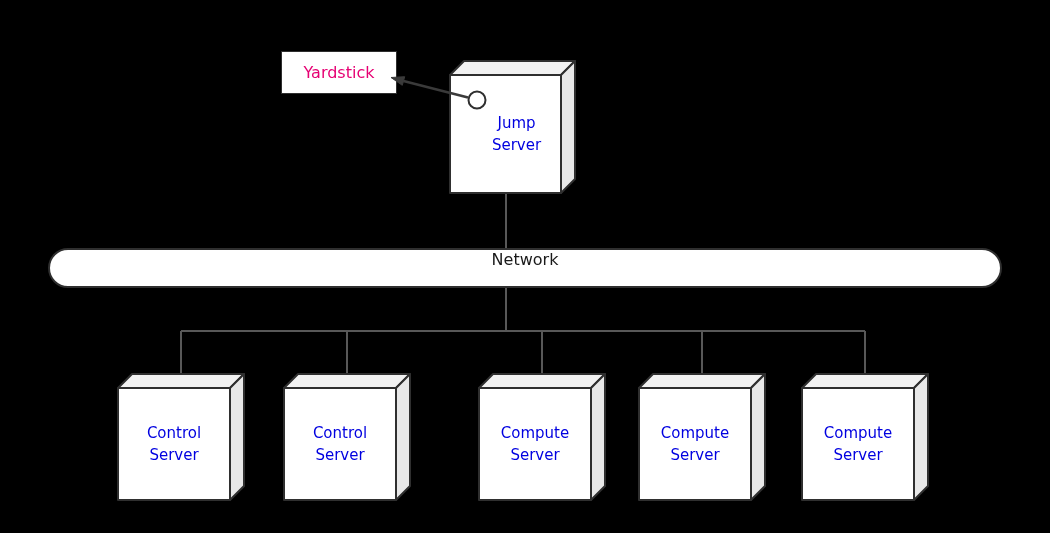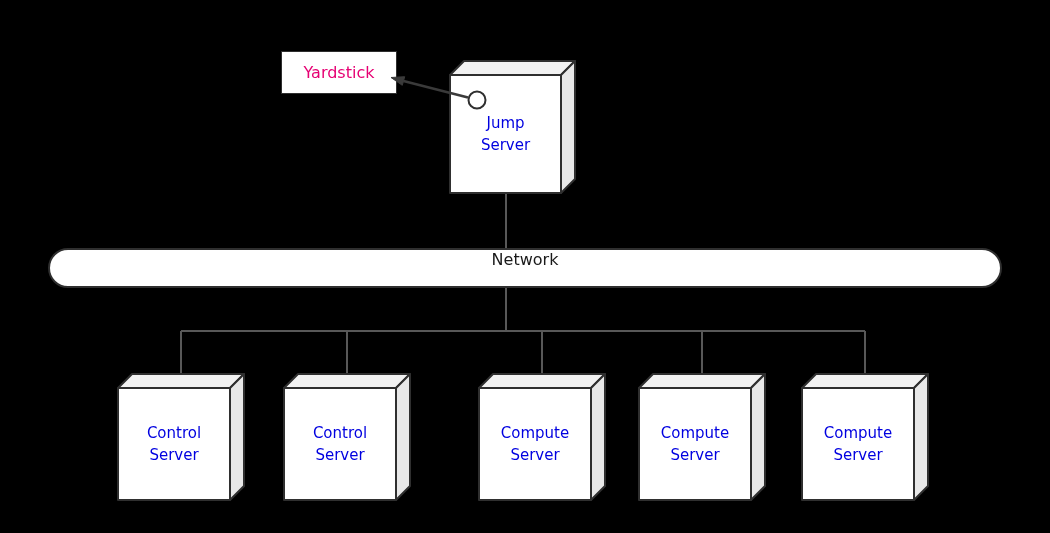--- a/index.html
+++ b/index.html
@@ -132,21 +132,21 @@
   <div class="yardstick">
     <span>Yardstick</span>
   </div>
 
   <div class="node3d" style="left:450px; top:61px;">
     <svg width="125" height="132">
       <polygon class="face-top" points="0,14 14,0 125,0 111,14"></polygon>
       <polygon class="face-side" points="111,14 125,0 125,118 111,132"></polygon>
       <rect class="face-front" x="0" y="14" width="111" height="118"></rect>
     </svg>
-    <div class="label" style="left:0; top:14px; width:111px; height:118px;">
+    <div class="label" style="left:0; top:14px; width:111px; height:118px;padding-left:11px;">
       <span class="label-inner">Jump Server</span>
     </div>
   </div>
 
   <div class="network">
     <span>Network</span>
   </div>
 
   <div class="node3d" style="left:118px; top:374px;">
     <svg width="126" height="126">

